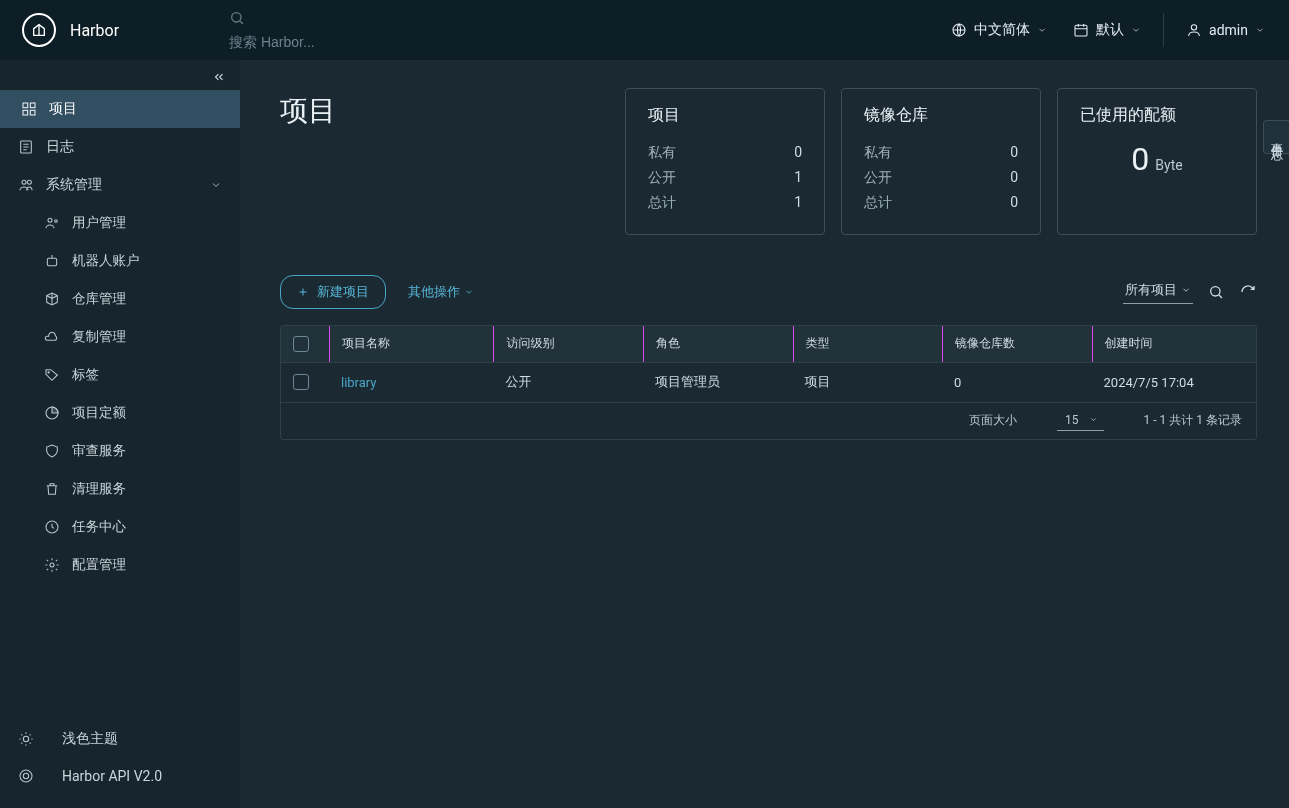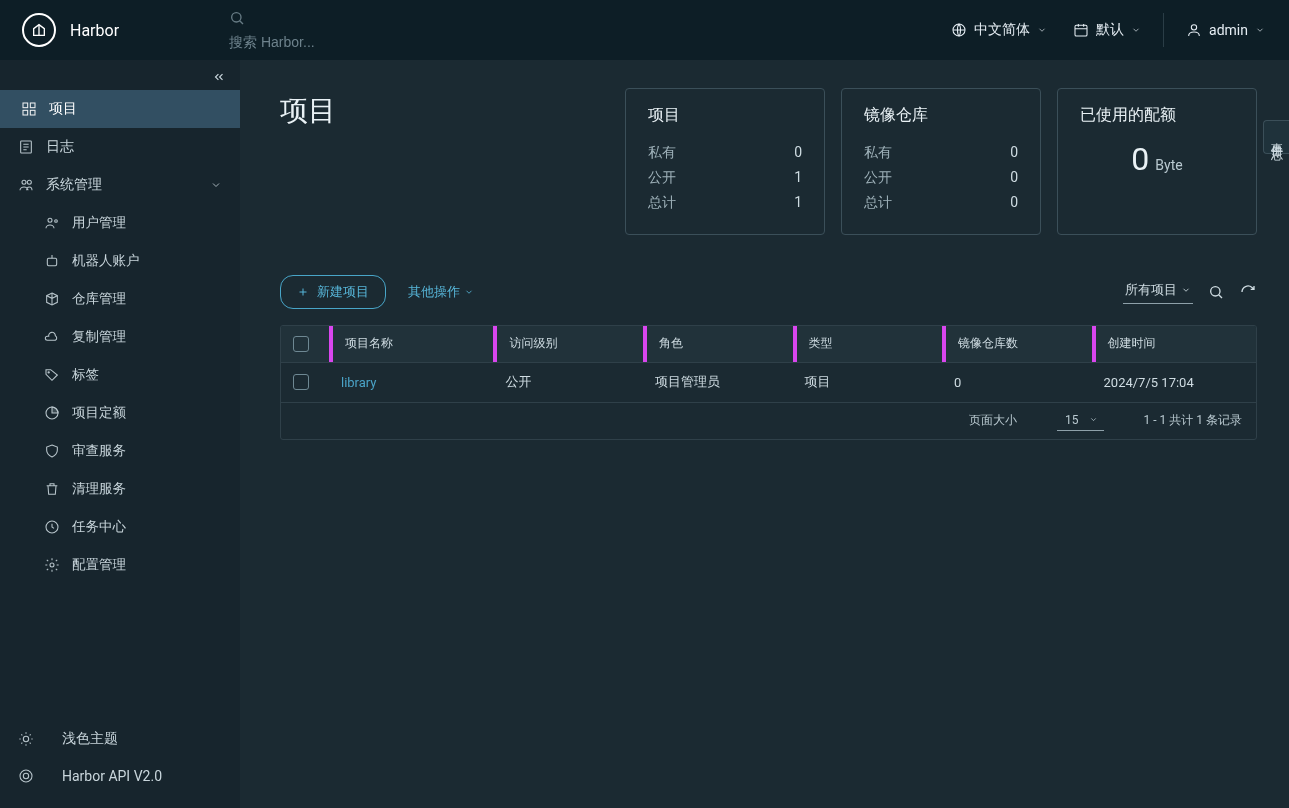--- a/index.html
+++ b/index.html
@@ -194,21 +194,21 @@
     background: #21323a;
     color: #cfdce2;
     font-size: 12px;
     height: 36px;
   }
   .thead .th, .trow .td {
     padding: 0 12px;
     display: flex; align-items: center;
     height: 100%;
   }
-  .thead .th:not(:first-child) { border-left: 4px solid #d946ef; }
+  .thead .th:not(:first-child) { border-left: 1px solid #d946ef; }
   .trow {
     height: 40px;
     color: #cfdce2;
     font-size: 13px;
     border-top: 1px solid #2f4049;
   }
   .trow .link { color: #4aa3c7; cursor: pointer; }
   .checkbox {
     width: 16px; height: 16px;
     border: 1px solid #6e8893;

